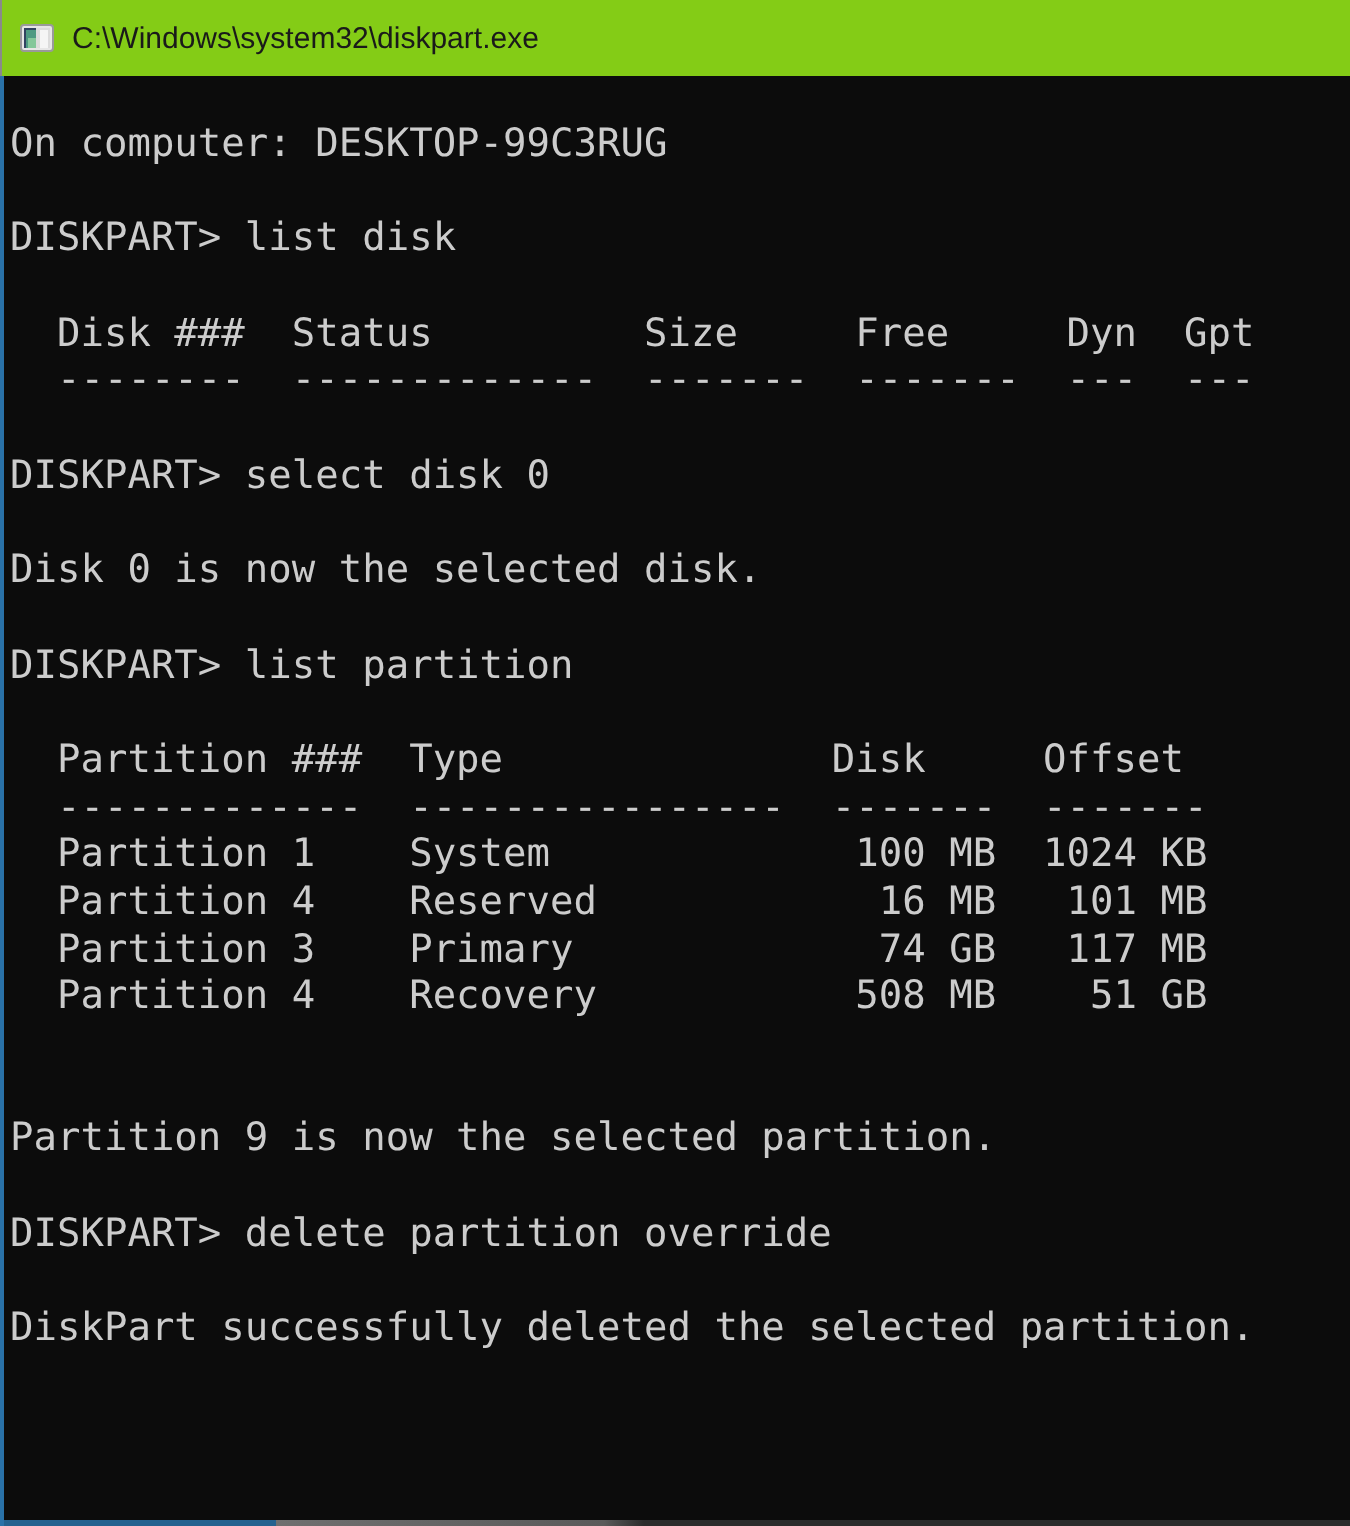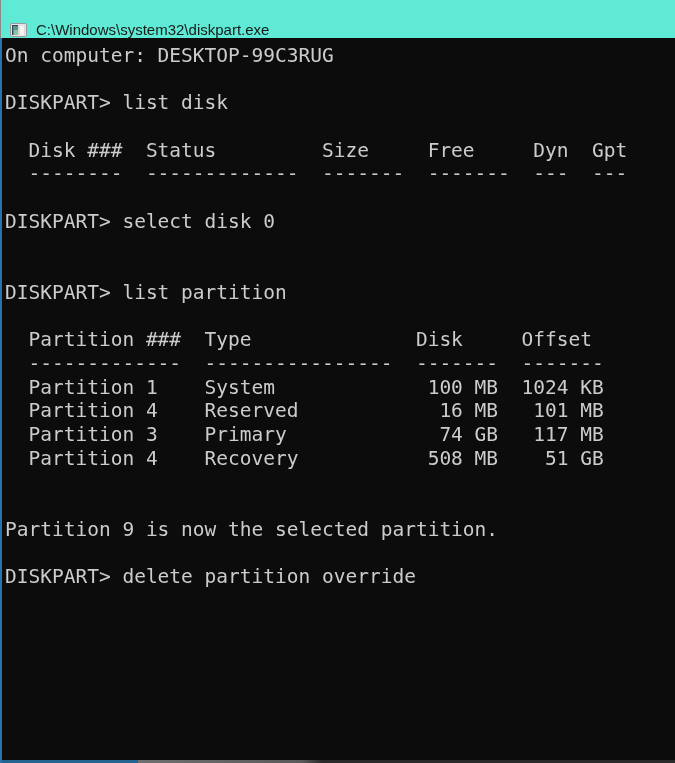--- a/index.html
+++ b/index.html
@@ -6,44 +6,44 @@
   .window{
     position:relative;
     width:675px;height:763px;
     overflow:hidden;
     background:#0c0c0c;
     font-family:"Liberation Sans", sans-serif;
   }
   .titlebar{
     box-sizing:border-box;
     height:38px;
-    background:#5eead4;
+    background:#84cc16;
     border-left:1px solid #8a8a8a;
     display:flex;
-    align-items:flex-end;
+    align-items:center;
     gap:9px;
     padding-left:9px;
   }
   .app-icon{
     width:17px;height:16px;
     display:inline-block;
     flex:0 0 auto;
   }
   .title{
     font-size:15px;
     color:#1a1a1a;
     white-space:nowrap;
   }
   .terminal{
     position:relative;
     box-sizing:border-box;
     height:725px;
     background:#0c0c0c;
     border-left:2px solid #2a72a8;
-    padding:6px 0 0 3px;
+    padding:22px 0 0 3px;
     font-family:"DejaVu Sans Mono","Liberation Mono",monospace;
     font-size:19.5px;
     color:#cccccc;
     cursor:text;
   }
   .term-line{
     height:23.7px;
     line-height:23.7px;
     min-height:23.7px;
     white-space:pre;
@@ -88,32 +88,34 @@
 
     <div class="term-line">On computer: DESKTOP-99C3RUG</div>
       <div class="term-line"></div>
       <div class="term-line">DISKPART&gt; list disk</div>
       <div class="term-line"></div>
       <div class="term-line">  Disk ###  Status         Size     Free     Dyn  Gpt</div>
       <div class="term-line">  --------  -------------  -------  -------  ---  ---</div>
       <div class="term-line"></div>
       <div class="term-line">DISKPART&gt; select disk 0</div>
       <div class="term-line"></div>
+      <div class="term-line">Disk 0 is now the selected disk.</div>
       <div class="term-line"></div>
       <div class="term-line">DISKPART&gt; list partition</div>
       <div class="term-line"></div>
       <div class="term-line">  Partition ###  Type              Disk     Offset</div>
       <div class="term-line">  -------------  ----------------  -------  -------</div>
       <div class="term-line">  Partition 1    System             100 MB  1024 KB</div>
       <div class="term-line">  Partition 4    Reserved            16 MB   101 MB</div>
       <div class="term-line">  Partition 3    Primary             74 GB   117 MB</div>
       <div class="term-line">  Partition 4    Recovery           508 MB    51 GB</div>
       <div class="term-line"></div>
       <div class="term-line"></div>
       <div class="term-line">Partition 9 is now the selected partition.</div>
       <div class="term-line"></div>
       <div class="term-line">DISKPART&gt; delete partition override</div>
       <div class="term-line"></div>
+      <div class="term-line">DiskPart successfully deleted the selected partition.</div>
       <div class="term-line"></div>
       <div class="bottom-edge"></div>
   </div>
 
 </div>
 
 </body></html>

